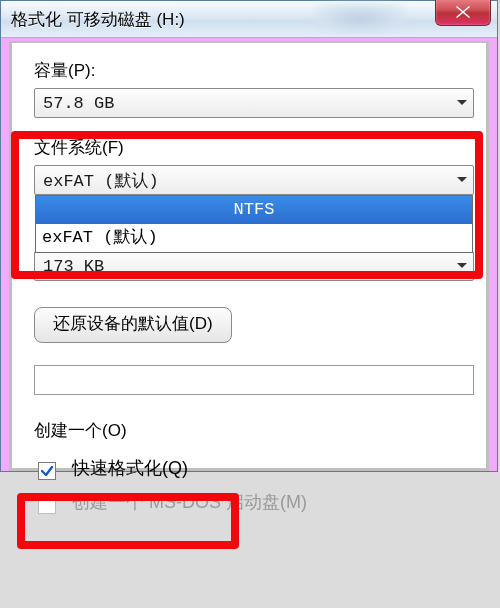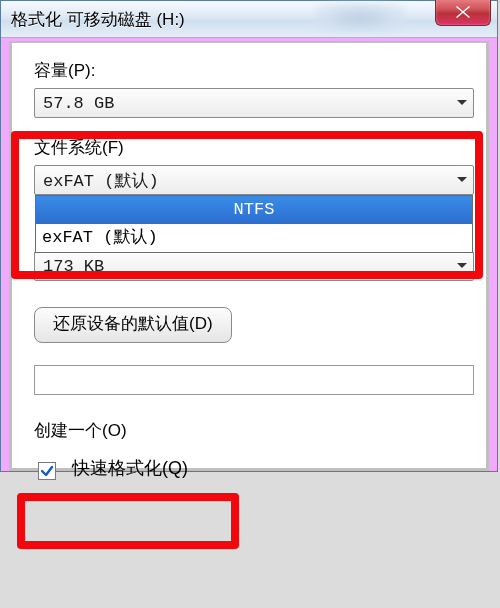--- a/index.html
+++ b/index.html
@@ -291,20 +291,24 @@
         <span class="cb">
           <svg width="14" height="14" viewBox="0 0 14 14">
             <path d="M2 7 L6 11 L12 3" stroke="#1459c8" stroke-width="2.4" fill="none" stroke-linecap="round" stroke-linejoin="round"></path>
           </svg>
         </span>
         <span>快速格式化(Q)</span>
       </div>
 
       <div style="height:8px;"></div>
 
+      <div class="checkbox-row disabled" style="padding-left:4px;">
+        <span class="cb"></span>
+        <span>创建一个 MS-DOS 启动盘(M)</span>
+      </div>
     </div>
 
   </div>
 
   <div class="redbox1"></div>
   <div class="redbox2"></div>
 
 </div>
 
 </body></html>

